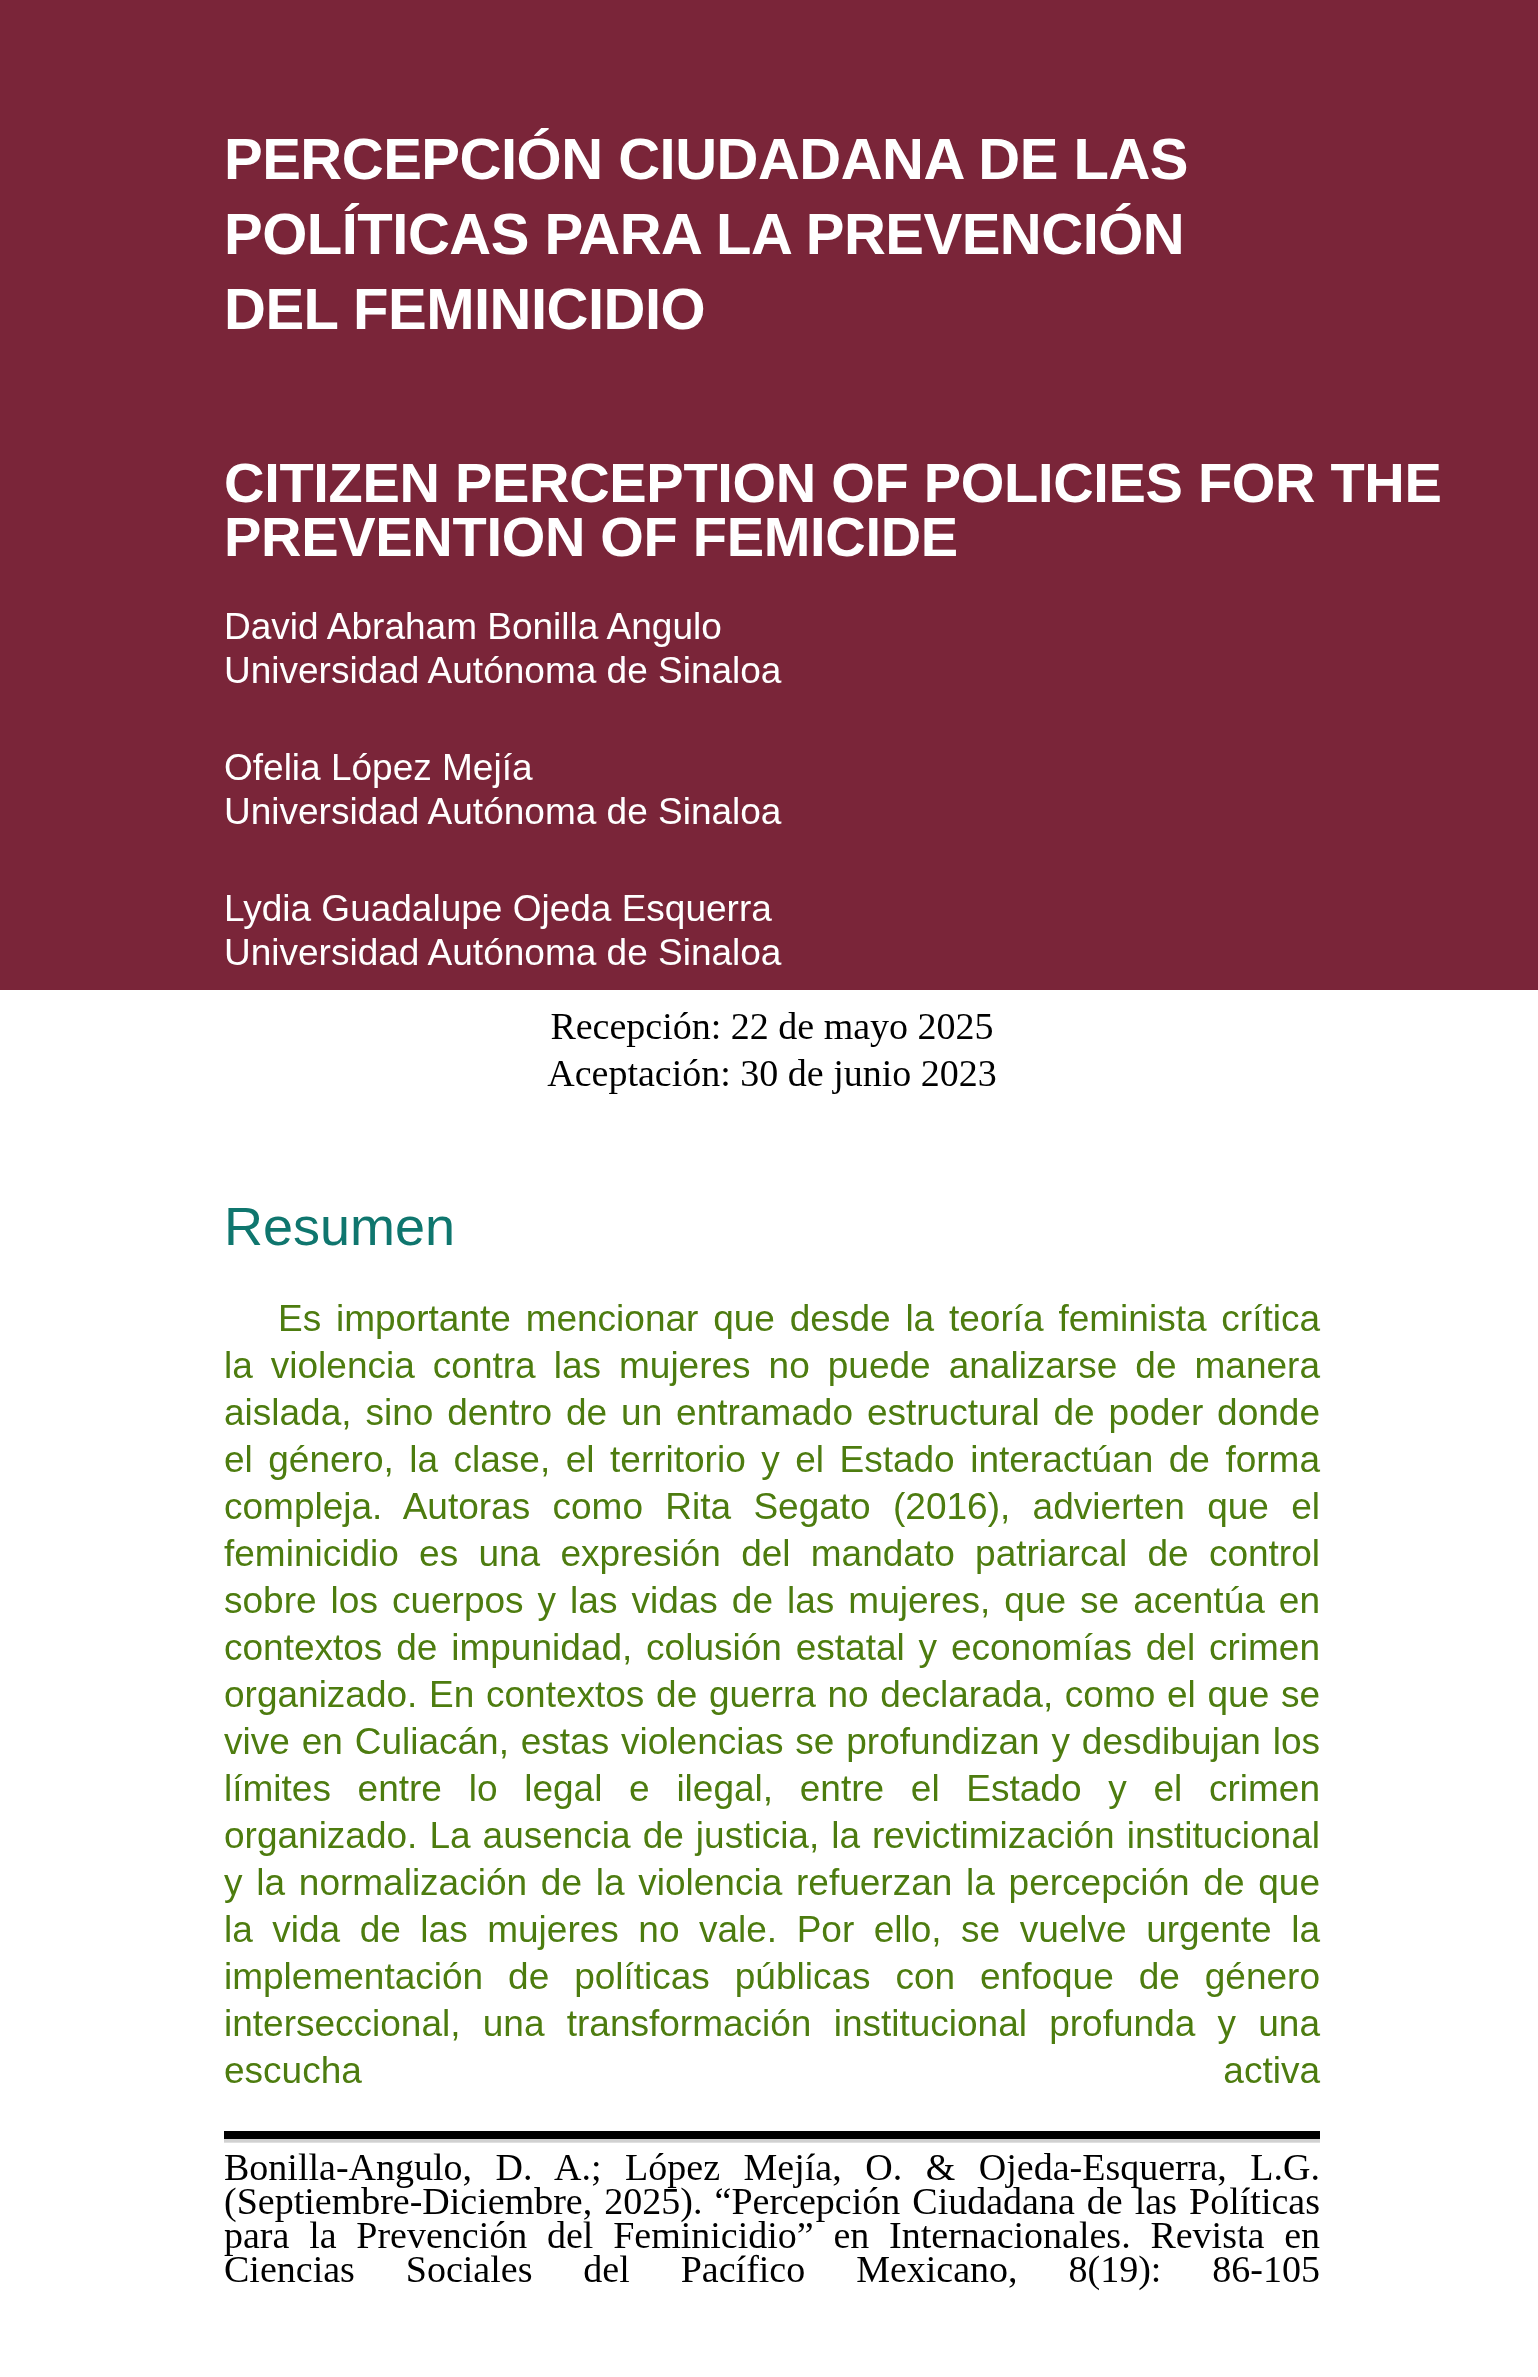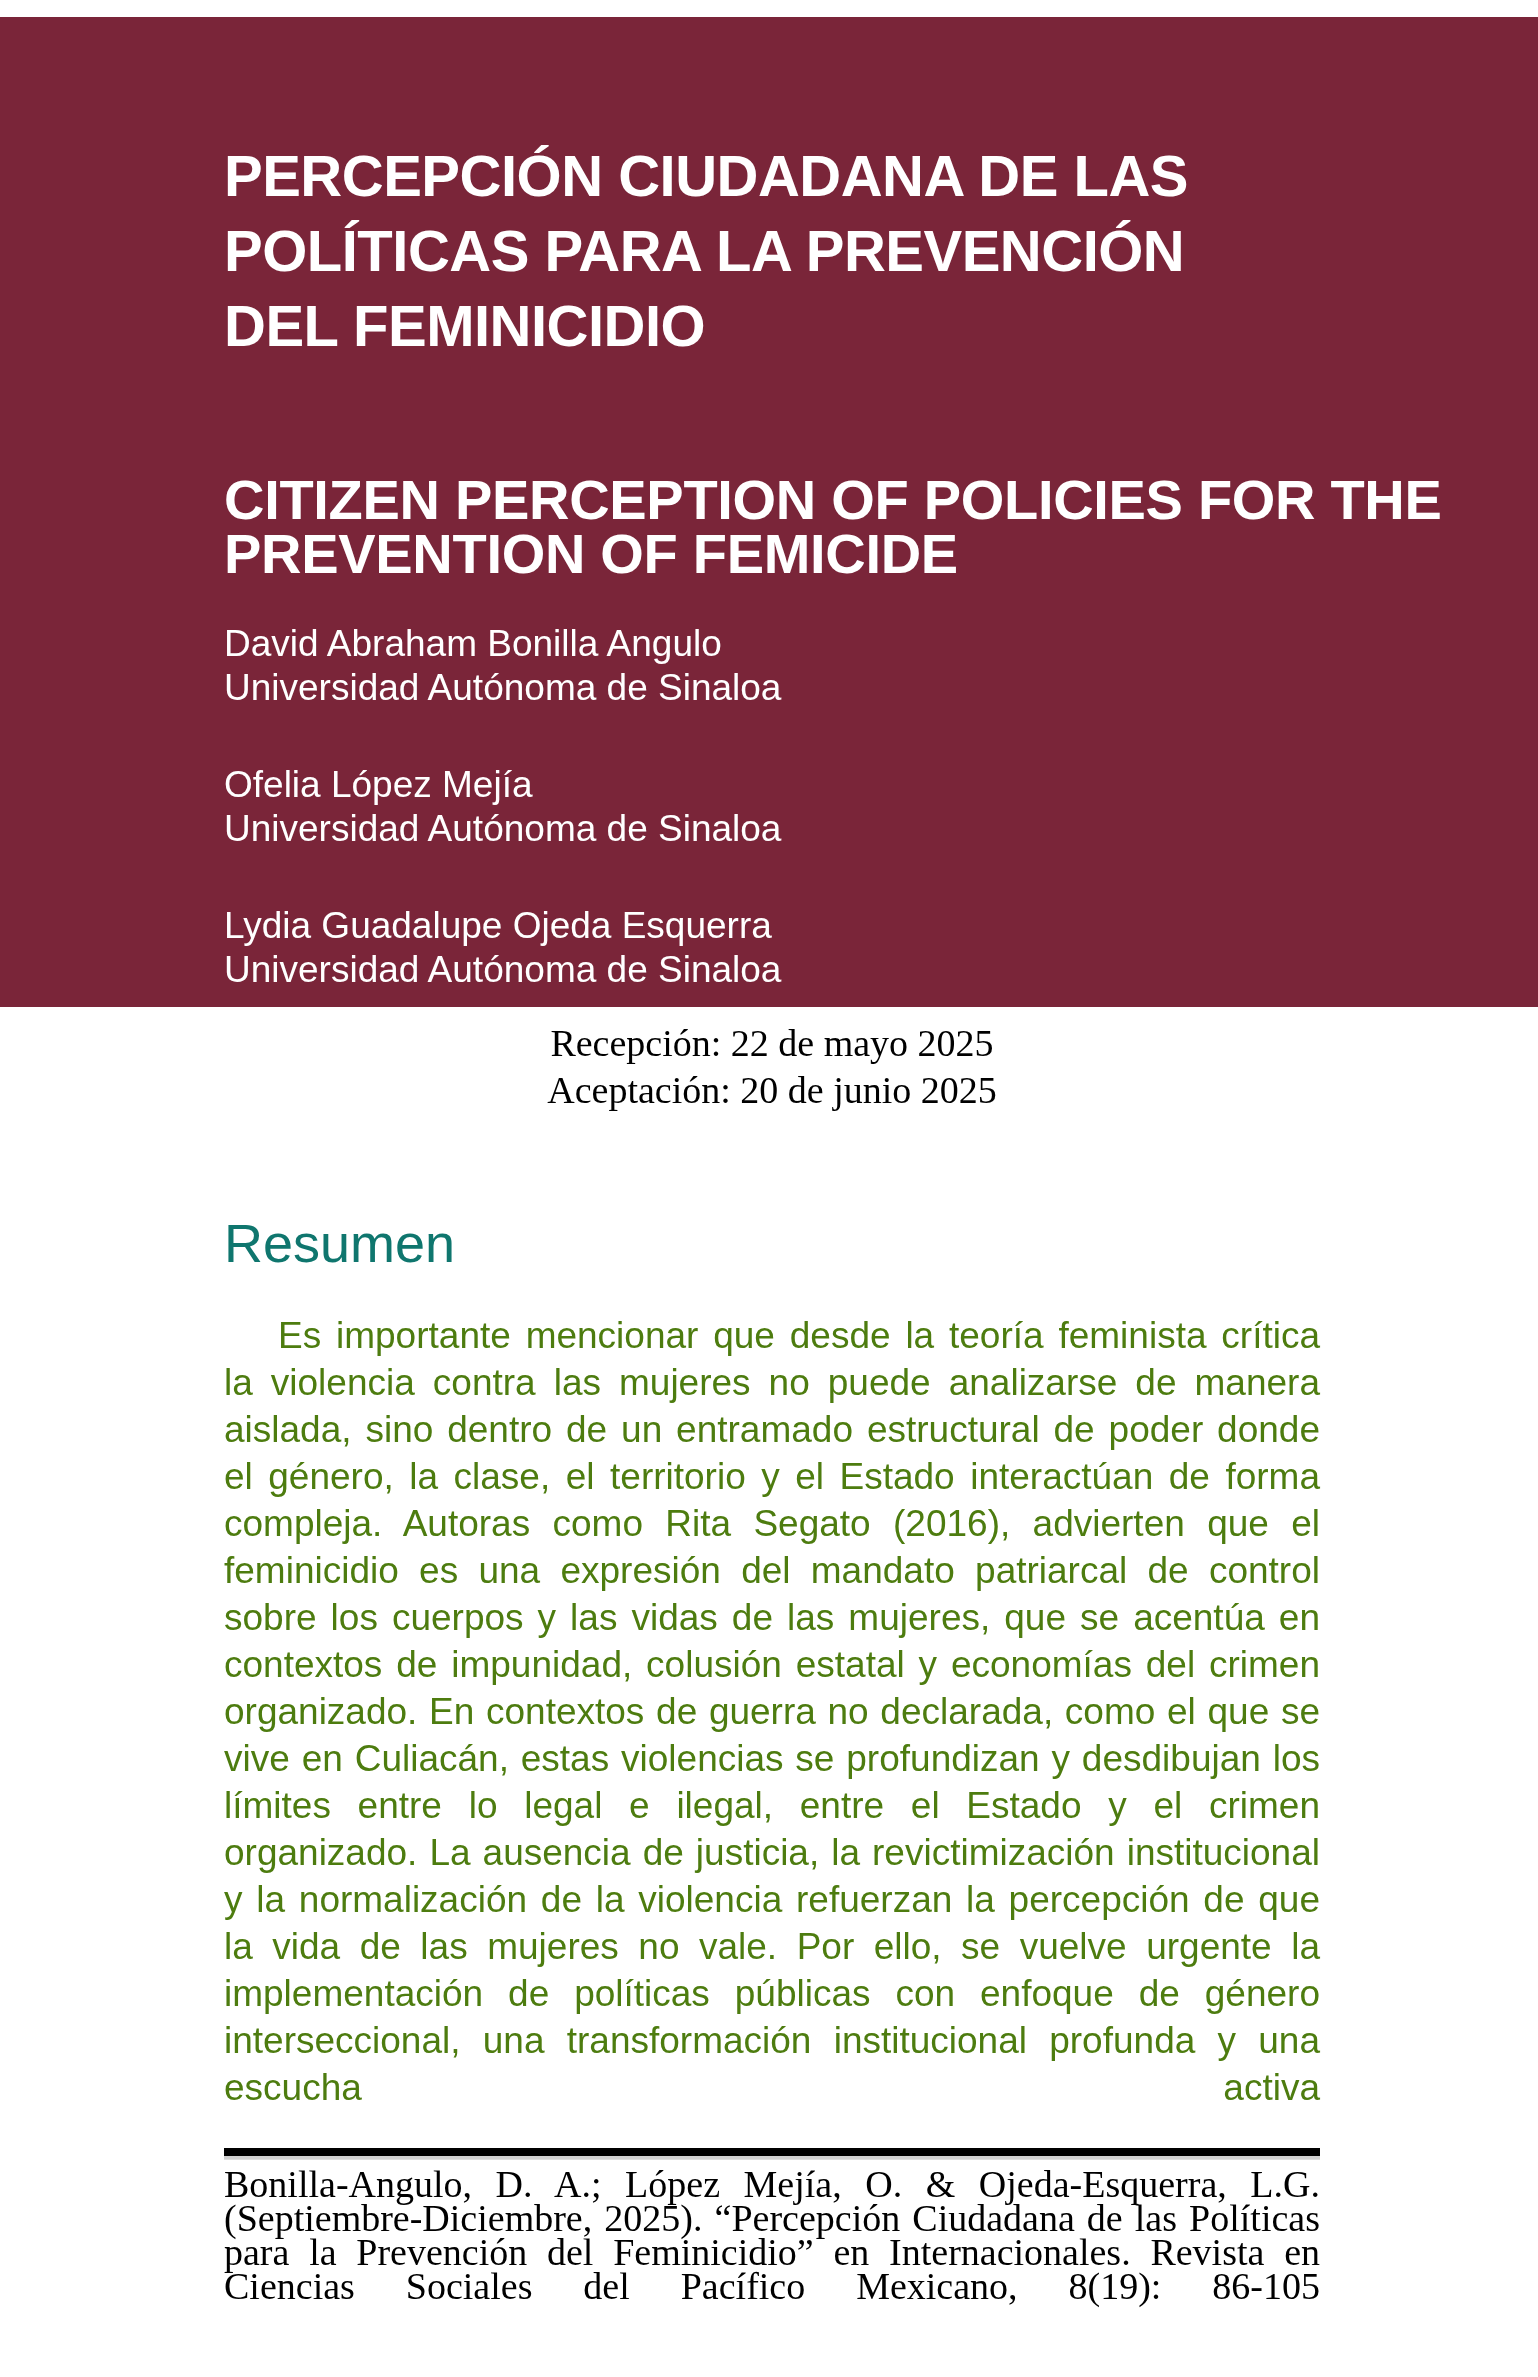--- a/index.html
+++ b/index.html
@@ -8,21 +8,20 @@
     background: #ffffff;
   }
   .page {
     position: relative;
     width: 1538px;
     height: 2311px;
     background: #ffffff;
     overflow: hidden;
     font-family: "Liberation Sans", sans-serif;
     color: #0a0a0a;
-    margin-top: 17px;
   }
   
   .hero {
     box-sizing: border-box;
     width: 1538px;
     height: 990px;
     background: #7a2539;
     color: #ffffff;
     padding: 121px 218px 0 224px;
   }
@@ -125,21 +124,21 @@
       </div>
       <div class="author-group">
         <div class="author-name">Lydia Guadalupe Ojeda Esquerra</div>
         <div class="author-affiliation">Universidad Autónoma de Sinaloa</div>
       </div>
     </div>
   </header>
 
   <section class="dates">
     <div>Recepción: 22 de mayo 2025</div>
-    <div>Aceptación: 20 de junio 2025</div>
+    <div>Aceptación: 30 de junio 2023</div>
   </section>
 
   <main class="content">
     <h3 class="abstract-heading">Resumen</h3>
     <p class="abstract-body">Es importante mencionar que desde la teoría feminista crítica la violencia contra las mujeres no puede analizarse de manera aislada, sino dentro de un entramado estructural de poder donde el género, la clase, el territorio y el Estado interactúan de forma compleja. Autoras como Rita Segato (2016), advierten que el feminicidio es una expresión del mandato patriarcal de control sobre los cuerpos y las vidas de las mujeres, que se acentúa en contextos de impunidad, colusión estatal y economías del crimen organizado. En contextos de guerra no declarada, como el que se vive en Culiacán, estas violencias se profundizan y desdibujan los límites entre lo legal e ilegal, entre el Estado y el crimen organizado. La ausencia de justicia, la revictimización institucional y la normalización de la violencia refuerzan la percepción de que la vida de las mujeres no vale. Por ello, se vuelve urgente la implementación de políticas públicas con enfoque de género interseccional, una transformación institucional profunda y una escucha activa</p>
   </main>
 
   <footer class="footer">
     <div class="footer-rule"></div>
     <p class="citation">Bonilla-Angulo, D. A.; López Mejía, O. &amp; Ojeda-Esquerra, L.G. (Septiembre-Diciembre, 2025). “Percepción Ciudadana de las Políticas para la Prevención del Feminicidio” en Internacionales. Revista en Ciencias Sociales del Pacífico Mexicano, 8(19): 86-105</p>

